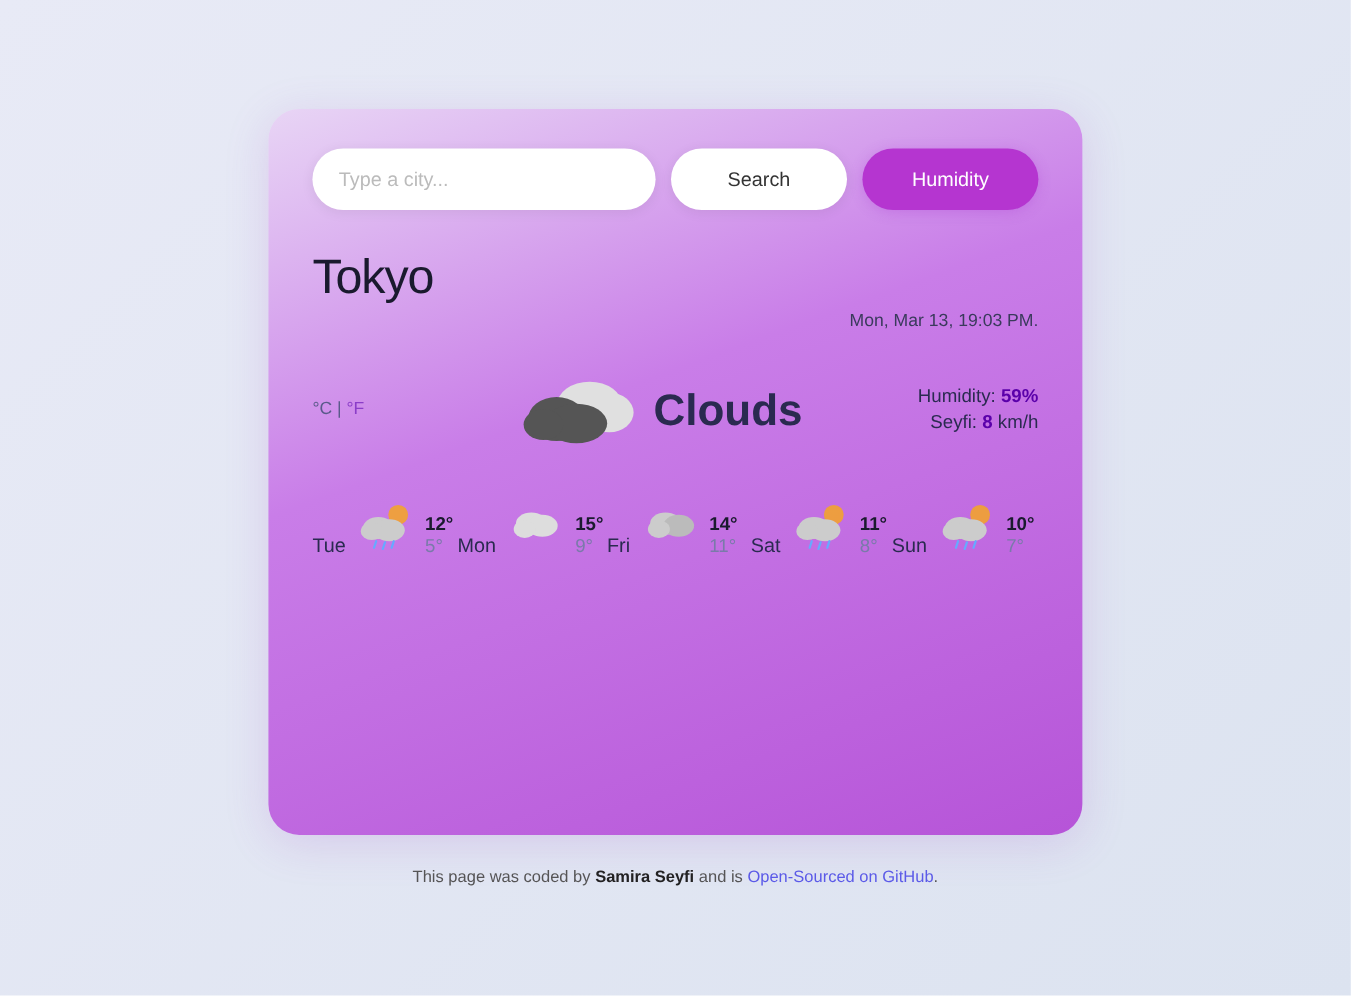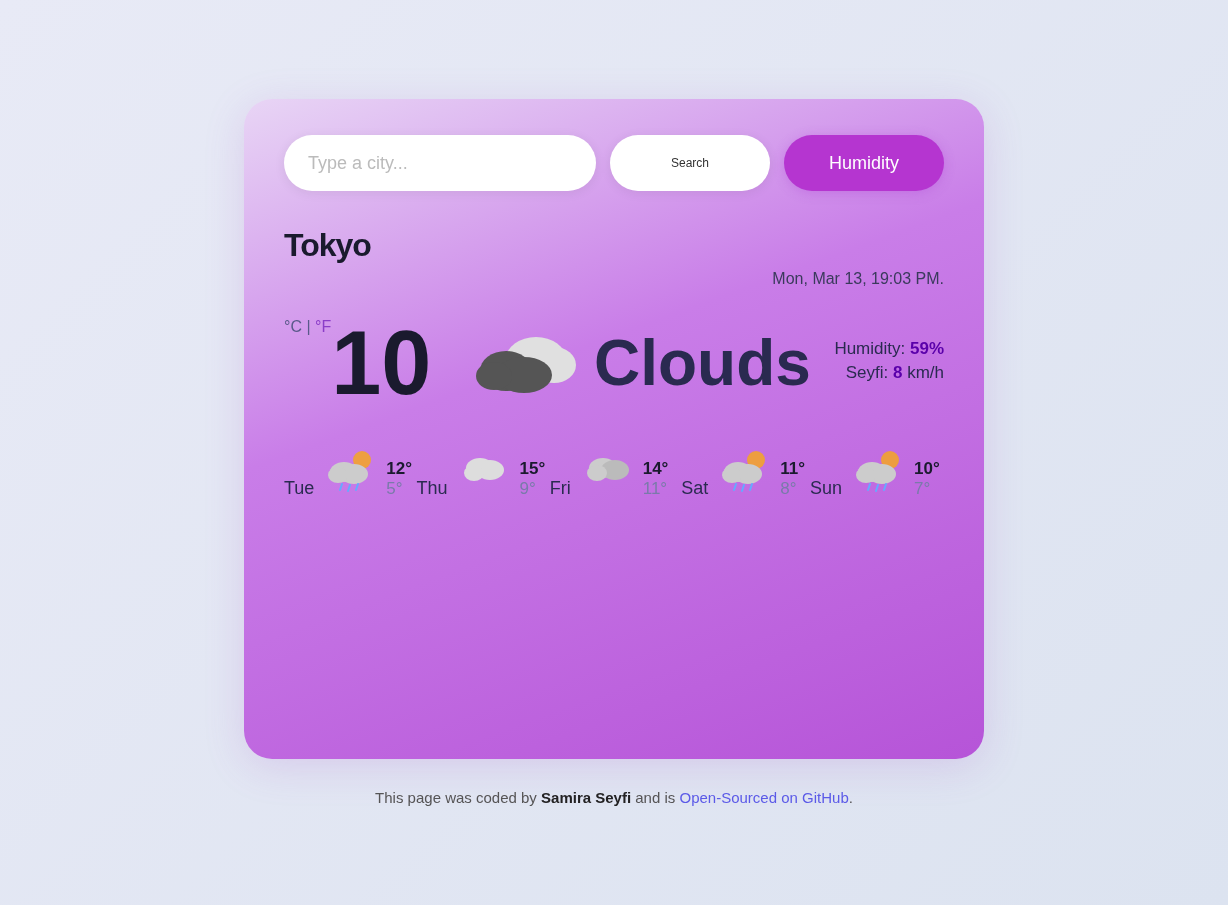--- a/index.html
+++ b/index.html
@@ -45,43 +45,43 @@
     }
 
     .city-input::placeholder { color: #bbb; }
 
     .search-btn {
       width: 160px;
       height: 56px;
       border-radius: 28px;
       border: none;
       background: #fff;
-      font-size: 12px;
+      font-size: 18px;
       color: #333;
       cursor: pointer;
       box-shadow: 0 2px 12px rgba(0,0,0,0.07);
       font-weight: 400;
     }
 
     .current-btn {
       width: 160px;
       height: 56px;
       border-radius: 28px;
       border: none;
       background: #b535d0;
       font-size: 18px;
       color: #fff;
       cursor: pointer;
       font-weight: 500;
       box-shadow: 0 2px 12px rgba(170,60,210,0.3);
     }
 
     .city-name {
-      font-size: 32px;
-      font-weight: 700;
+      font-size: 44px;
+      font-weight: 400;
       color: #1a1a2e;
       letter-spacing: -1px;
       margin-bottom: 6px;
     }
 
     .datetime {
       font-size: 16px;
       color: #3a3a5c;
       margin-bottom: 30px;
       text-align: right;
@@ -110,21 +110,21 @@
     .unit-toggle span.active { color: #8b3dc8; }
 
     .temp-display {
       font-size: 90px;
       font-weight: 700;
       color: #1a1a2e;
       line-height: 1;
     }
 
     .weather-desc {
-      font-size: 64px;
+      font-size: 40px;
       font-weight: 700;
       color: #2a2a50;
       margin-left: 10px;
     }
 
     .weather-extra {
       margin-left: auto;
       text-align: right;
     }
 
@@ -209,21 +209,20 @@
   <div class="city-name">Tokyo</div>
   <div class="datetime">Mon, Mar 13, 19:03 PM.</div>
 
   <div class="weather-main">
     <div class="temp-section">
       <div class="unit-toggle">
         <span>°C</span>
         <span> | </span>
         <span class="active">°F</span>
       </div>
-      <div class="temp-display">10</div>
     </div>
 
     <div>
       <svg class="cloud-main-svg" viewBox="0 0 120 80" xmlns="http://www.w3.org/2000/svg">
 
         <ellipse cx="72" cy="38" rx="30" ry="22" fill="#e0e0e0"></ellipse>
         <ellipse cx="90" cy="44" rx="22" ry="18" fill="#e0e0e0"></ellipse>
         <ellipse cx="58" cy="48" rx="28" ry="16" fill="#e0e0e0"></ellipse>
 
         <ellipse cx="42" cy="50" rx="26" ry="20" fill="#555"></ellipse>
@@ -262,21 +261,21 @@
           <line x1="26" y1="37" x2="24" y2="43" stroke="#6af" stroke-width="2" stroke-linecap="round"></line>
           <line x1="34" y1="36" x2="32" y2="42" stroke="#6af" stroke-width="2" stroke-linecap="round"></line>
         </svg>
       </div>
       <div class="forecast-temps">
         <span class="hi">12°</span> <span class="lo">5°</span>
       </div>
     </div>
 
     <div class="forecast-day">
-      <div class="day-label">Thu</div>
+      <div class="day-label">Mon</div>
       <div class="forecast-icon">
         <svg class="forecast-svg" viewBox="0 0 52 44" xmlns="http://www.w3.org/2000/svg">
           <ellipse cx="22" cy="20" rx="14" ry="10" fill="#ddd"></ellipse>
           <ellipse cx="32" cy="22" rx="14" ry="10" fill="#ddd"></ellipse>
           <ellipse cx="16" cy="25" rx="10" ry="8" fill="#ddd"></ellipse>
         </svg>
       </div>
       <div class="forecast-temps">
         <span class="hi">15°</span> <span class="lo">9°</span>
       </div>

